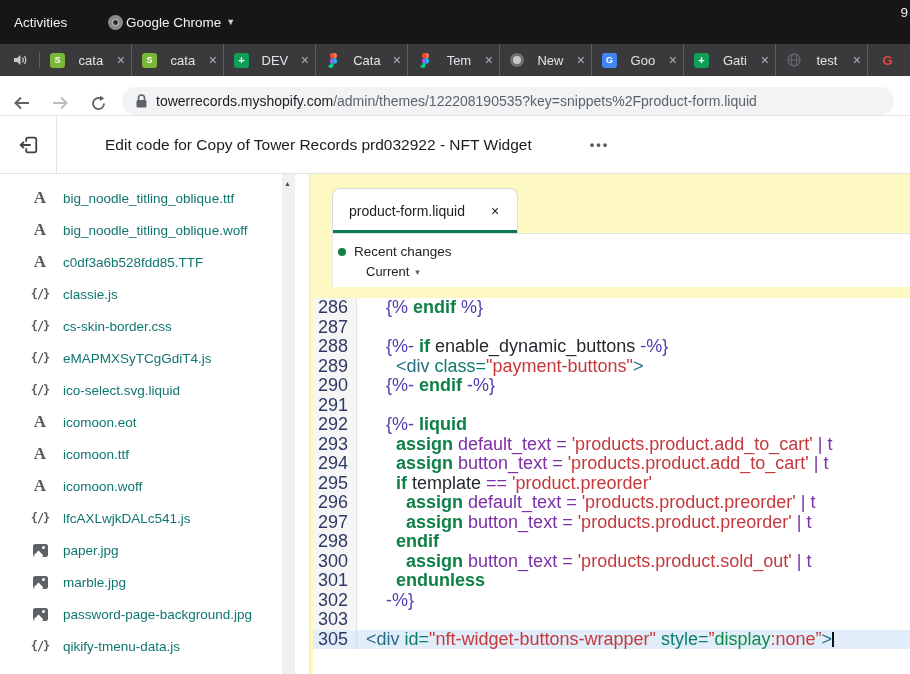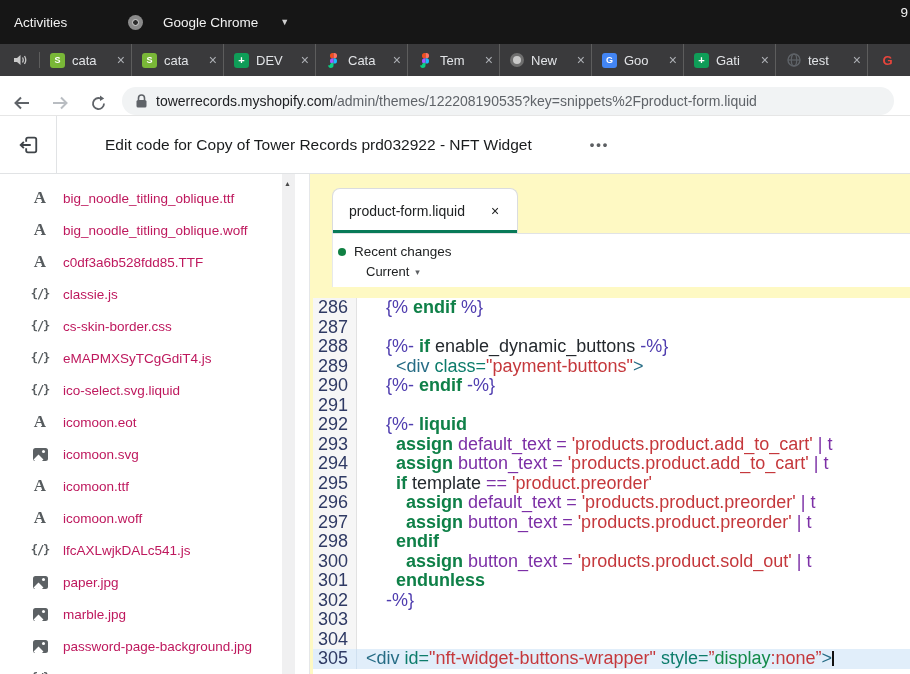--- a/index.html
+++ b/index.html
@@ -4,35 +4,35 @@
 <style>
   * { margin:0; padding:0; box-sizing:border-box; }
   html,body { width:910px; height:674px; overflow:hidden; background:#fff;
     font-family:"Liberation Sans", sans-serif; }
   .screen { position:relative; width:910px; height:674px; overflow:hidden; }
 
   
   .ubar { position:relative; height:44px; background:#161616; color:#f2f2f2;
     display:flex; align-items:center; font-size:13.5px; overflow:hidden; }
   .ubar .activities { margin-left:14px; }
-  .ubar .chrome-menu { position:absolute; left:108px; display:flex; align-items:center; gap:20px;margin-left:20px; }
+  .ubar .chrome-menu { position:absolute; left:108px; display:flex; align-items:center; gap:3px; }
   .chrome-ring { width:15px; height:15px; border-radius:50%; background:#8a8a8a;
     display:inline-flex; align-items:center; justify-content:center; }
   .chrome-ring i { width:7px; height:7px; border-radius:50%; background:#2b2b2b; border:1.5px solid #d7d7d7; }
   .ubar .caret { font-size:9px; color:#cfcfcf; margin-left:2px; }
   .ubar .clock { position:absolute; right:-10px; top:5px; white-space:nowrap; }
 
   
   .tabstrip { height:32px; background:#3a3a3c; display:flex; align-items:center; overflow:hidden; }
   .mute-zone { width:40px; display:flex; align-items:center; justify-content:center; flex:0 0 auto;
     border-right:1px solid #5d5d5d; height:16px; }
   .ctab { flex:0 0 auto; width:92px; height:32px; display:flex; align-items:center; gap:7px;
     padding:0 6px 0 10px; border-right:1px solid #5d5d5d; color:#e2e4e7; font-size:13px; overflow:hidden; }
   .ctab:last-child { border-right:none; }
-  .ctab .lbl { white-space:nowrap; overflow:hidden; flex:1; }
+  .ctab .lbl { white-space:nowrap; overflow:hidden; flex:1;text-align:center; }
   .ctab .x { color:#aeb1b6; font-size:14px; line-height:1; flex:0 0 auto; }
   .fav { width:15px; height:15px; flex:0 0 auto; display:inline-flex; align-items:center; justify-content:center;
     font-size:9px; font-weight:bold; border-radius:3px; color:#fff; }
   .fav-shopify { background:#79b737; }
   .fav-sheets  { background:#0f9d58; font-size:11px; }
   .fav-lens { background:#c9c9c9; border:3.5px solid #6f6f6f; border-radius:50%; width:14px; height:14px; }
   .fav-translate { background:#4285f4; }
   .fav-google { background:transparent; color:#e8453c; font-size:13px; }
   .ctab-partial { width:30px; border-right:none; padding-left:12px; }
 
@@ -54,21 +54,21 @@
   .kebab { margin-left:22px; letter-spacing:2px; color:#5c5f62; font-size:13px; font-weight:bold; }
 
   
   .content { display:flex; height:516px; overflow:hidden; }
 
   
   .sidebar { position:relative; width:310px; flex:0 0 auto; background:#fff;
     border-right:1px solid #e5e7e9; overflow:hidden; }
   .filelist { margin-top:-24px; }
   .frow { height:32px; display:flex; align-items:center; padding-left:30px; gap:13px; }
-  .frow .fname { font-size:13.5px; color:#be185d; white-space:nowrap; }
+  .frow .fname { font-size:13.5px; color:#0f766e; white-space:nowrap; }
   .ficon { width:20px; flex:0 0 auto; display:flex; justify-content:center; align-items:center; color:#565b5e; }
   .ficon.font { font-family:"Liberation Serif", serif; font-weight:bold; font-size:17px; }
   .ficon.code { font-family:"DejaVu Sans Mono", monospace; font-weight:bold; font-size:12px; letter-spacing:-1px; }
   .ficon.image i { width:15px; height:13px; background:#5c6164; border-radius:2.5px; position:relative; overflow:hidden; display:block; }
   .ficon.image i::before { content:""; position:absolute; left:2px; bottom:-2px; width:7px; height:7px; background:#fff; transform:rotate(45deg); }
   .ficon.image i::after { content:""; position:absolute; right:2.5px; top:2.5px; width:3px; height:3px; border-radius:50%; background:#fff; }
   .sb-scroll { position:absolute; top:0; right:14px; width:13px; height:516px; background:#f0f0f1; }
   .sb-up { position:absolute; top:6px; left:2px; font-size:7px; color:#4a4a4a; }
 
   
@@ -273,26 +273,20 @@
           </div>
           <div class="frow">
             <span class="ficon code">{/}</span>
             <span class="fname">ico-select.svg.liquid</span>
           </div>
           <div class="frow">
             <span class="ficon font">A</span>
             <span class="fname">icomoon.eot</span>
           </div>
           <div class="frow">
-            <span class="ficon image">
-              <i></i>
-            </span>
-            <span class="fname">icomoon.svg</span>
-          </div>
-          <div class="frow">
             <span class="ficon font">A</span>
             <span class="fname">icomoon.ttf</span>
           </div>
           <div class="frow">
             <span class="ficon font">A</span>
             <span class="fname">icomoon.woff</span>
           </div>
           <div class="frow">
             <span class="ficon code">{/}</span>
             <span class="fname">lfcAXLwjkDALc541.js</span>
@@ -354,19 +348,18 @@
           <div class="cline"><span class="gut">293</span><span class="ctx"><span class="tok-pl">      </span><span class="tok-kw">assign</span><span class="tok-pl"> </span><span class="tok-vr">default_text</span><span class="tok-pl"> </span><span class="tok-op">=</span><span class="tok-pl"> </span><span class="tok-st">'products.product.add_to_cart'</span><span class="tok-pl"> </span><span class="tok-op">|</span><span class="tok-pl"> </span><span class="tok-op">t</span></span></div>
           <div class="cline"><span class="gut">294</span><span class="ctx"><span class="tok-pl">      </span><span class="tok-kw">assign</span><span class="tok-pl"> </span><span class="tok-vr">button_text</span><span class="tok-pl"> </span><span class="tok-op">=</span><span class="tok-pl"> </span><span class="tok-st">'products.product.add_to_cart'</span><span class="tok-pl"> </span><span class="tok-op">|</span><span class="tok-pl"> </span><span class="tok-op">t</span></span></div>
           <div class="cline"><span class="gut">295</span><span class="ctx"><span class="tok-pl">      </span><span class="tok-kw">if</span><span class="tok-pl"> template </span><span class="tok-op">==</span><span class="tok-pl"> </span><span class="tok-st">'product.preorder'</span></span></div>
           <div class="cline"><span class="gut">296</span><span class="ctx"><span class="tok-pl">        </span><span class="tok-kw">assign</span><span class="tok-pl"> </span><span class="tok-vr">default_text</span><span class="tok-pl"> </span><span class="tok-op">=</span><span class="tok-pl"> </span><span class="tok-st">'products.product.preorder'</span><span class="tok-pl"> </span><span class="tok-op">|</span><span class="tok-pl"> </span><span class="tok-op">t</span></span></div>
           <div class="cline"><span class="gut">297</span><span class="ctx"><span class="tok-pl">        </span><span class="tok-kw">assign</span><span class="tok-pl"> </span><span class="tok-vr">button_text</span><span class="tok-pl"> </span><span class="tok-op">=</span><span class="tok-pl"> </span><span class="tok-st">'products.product.preorder'</span><span class="tok-pl"> </span><span class="tok-op">|</span><span class="tok-pl"> </span><span class="tok-op">t</span></span></div>
           <div class="cline"><span class="gut">298</span><span class="ctx"><span class="tok-pl">      </span><span class="tok-kw">endif</span></span></div>
           <div class="cline"><span class="gut">300</span><span class="ctx"><span class="tok-pl">        </span><span class="tok-kw">assign</span><span class="tok-pl"> </span><span class="tok-vr">button_text</span><span class="tok-pl"> </span><span class="tok-op">=</span><span class="tok-pl"> </span><span class="tok-st">'products.product.sold_out'</span><span class="tok-pl"> </span><span class="tok-op">|</span><span class="tok-pl"> </span><span class="tok-op">t</span></span></div>
           <div class="cline"><span class="gut">301</span><span class="ctx"><span class="tok-pl">      </span><span class="tok-kw">endunless</span></span></div>
           <div class="cline"><span class="gut">302</span><span class="ctx"><span class="tok-pl">    </span><span class="tok-dl">-%}</span></span></div>
           <div class="cline"><span class="gut">303</span><span class="ctx"></span></div>
-          <div class="cline"><span class="gut">304</span><span class="ctx"></span></div>
           <div class="cline active"><span class="gut">305</span><span class="ctx"><span class="tok-tg">&lt;div</span><span class="tok-pl"> </span><span class="tok-at">id=</span><span class="tok-st">"nft-widget-buttons-wrapper"</span><span class="tok-pl"> </span><span class="tok-at">style=</span><span class="tok-st">”</span><span class="tok-gr">display</span><span class="tok-st">:none”</span><span class="tok-tg">&gt;</span><span class="caret-bar"></span></span></div>
         </div>
     </main>
 
   </div>
 </div>
 
 </body></html>

